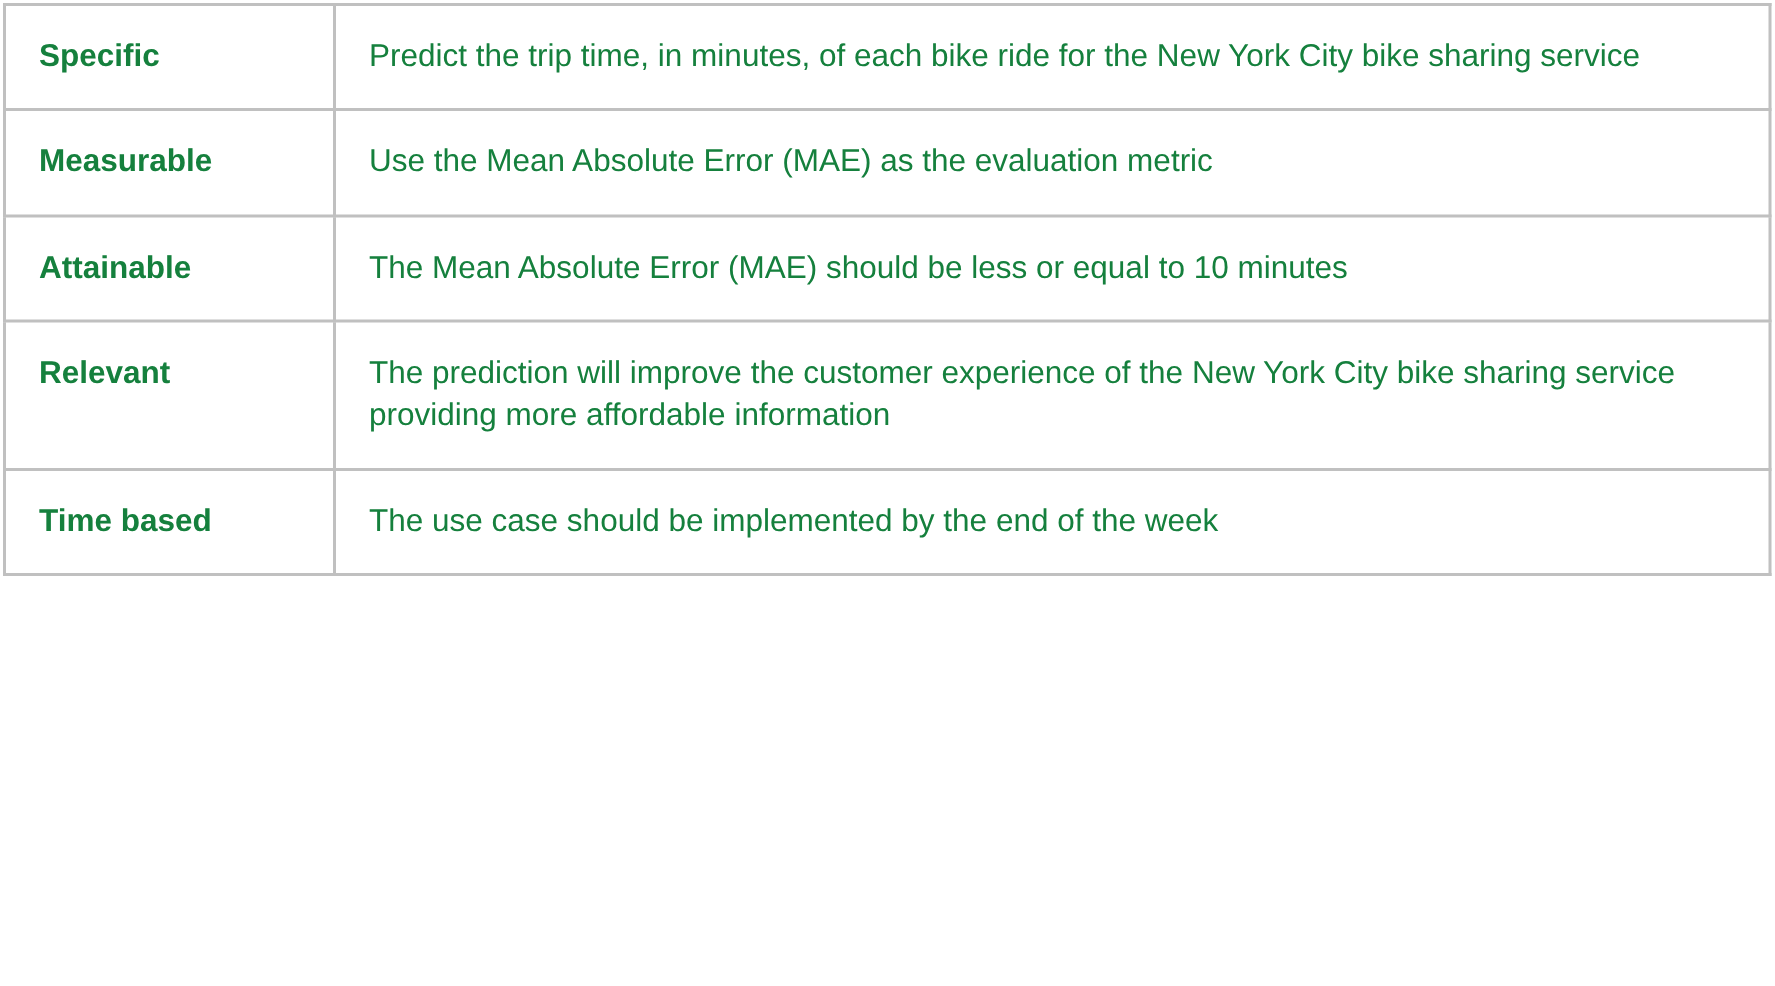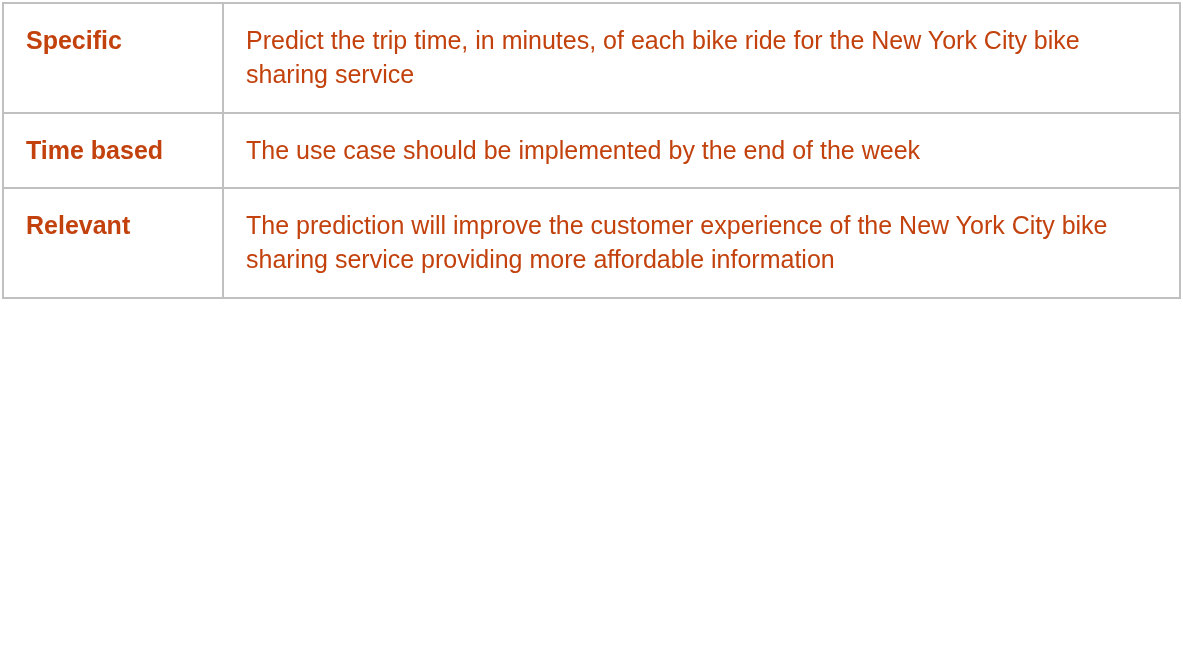--- a/index.html
+++ b/index.html
@@ -18,23 +18,23 @@
     .smart-table {
       width: 100%;
       border-collapse: collapse;
       border: 2px solid #c0c0c0;
     }
     
     .smart-table td {
       border: 2px solid #c0c0c0;
       padding: 20px 22px;
       vertical-align: top;
-      font-size: 25px;
+      font-size: 21px;
       line-height: 1.35;
-      color: #c2410c;
+      color: #15803d;
     }
     
     .label-cell {
       font-weight: bold;
       width: 220px;
       white-space: nowrap;
     }
     
     .value-cell {
       font-weight: normal;
@@ -44,21 +44,29 @@
 </head>
 <body>
 
 <table class="smart-table">
   <tbody>
     <tr>
       <td class="label-cell">Specific</td>
       <td class="value-cell">Predict the trip time, in minutes, of each bike ride for the New York City bike sharing service</td>
     </tr>
     <tr>
-      <td class="label-cell">Time based</td>
-      <td class="value-cell">The use case should be implemented by the end of the week</td>
+      <td class="label-cell">Measurable</td>
+      <td class="value-cell">Use the Mean Absolute Error (MAE) as the evaluation metric</td>
+    </tr>
+    <tr>
+      <td class="label-cell">Attainable</td>
+      <td class="value-cell">The Mean Absolute Error (MAE) should be less or equal to 10 minutes</td>
     </tr>
     <tr>
       <td class="label-cell">Relevant</td>
       <td class="value-cell">The prediction will improve the customer experience of the New York City bike sharing service providing more affordable information</td>
     </tr>
+    <tr>
+      <td class="label-cell">Time based</td>
+      <td class="value-cell">The use case should be implemented by the end of the week</td>
+    </tr>
   </tbody>
 </table>
 
 </body></html>

